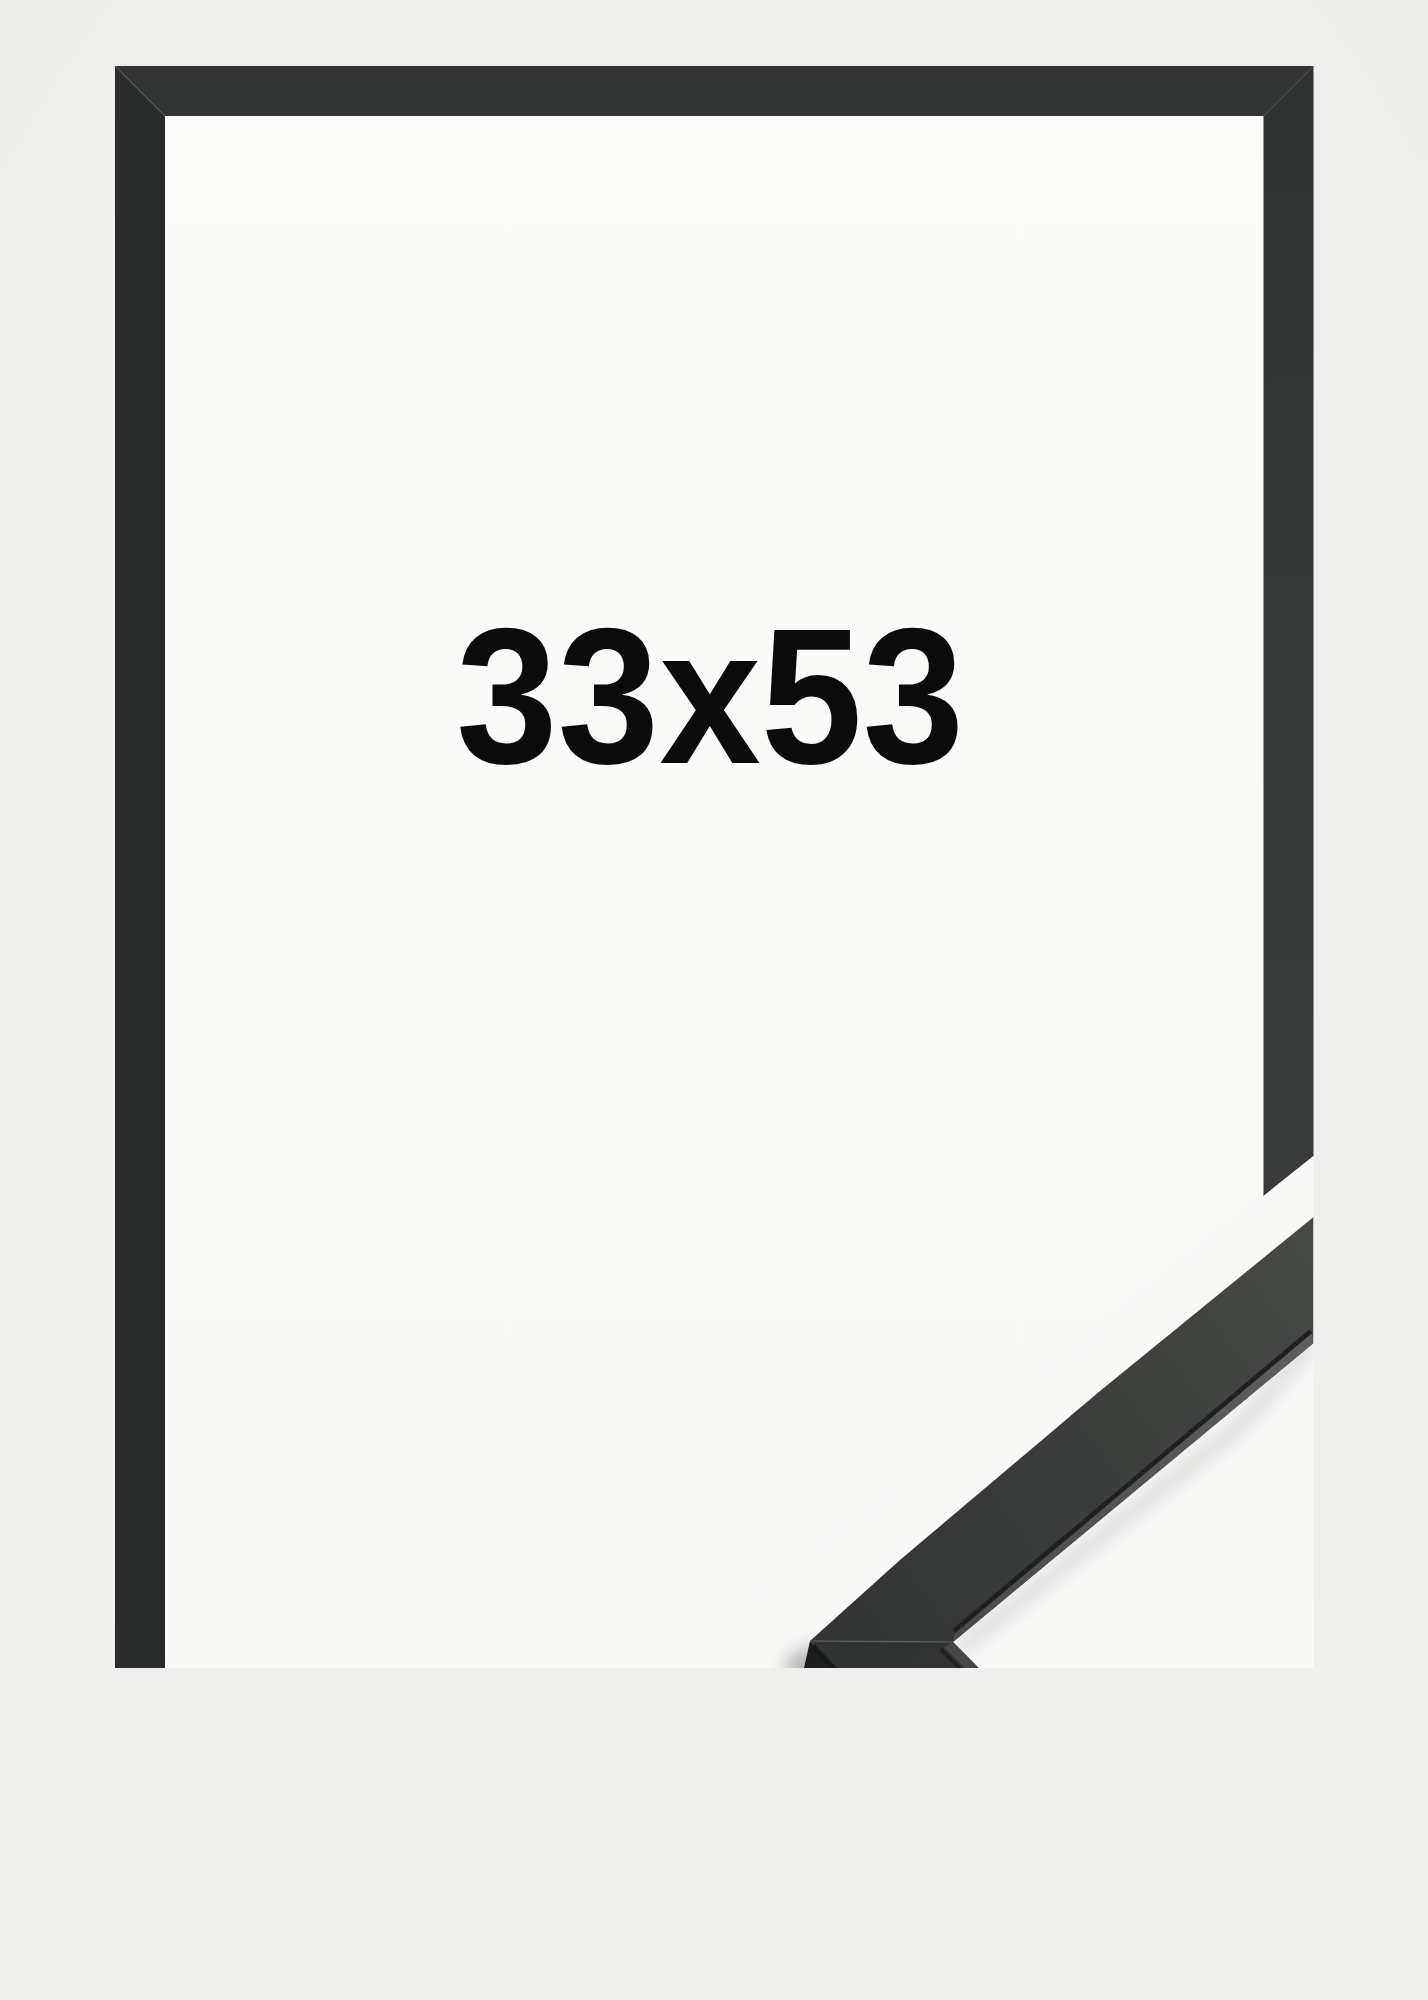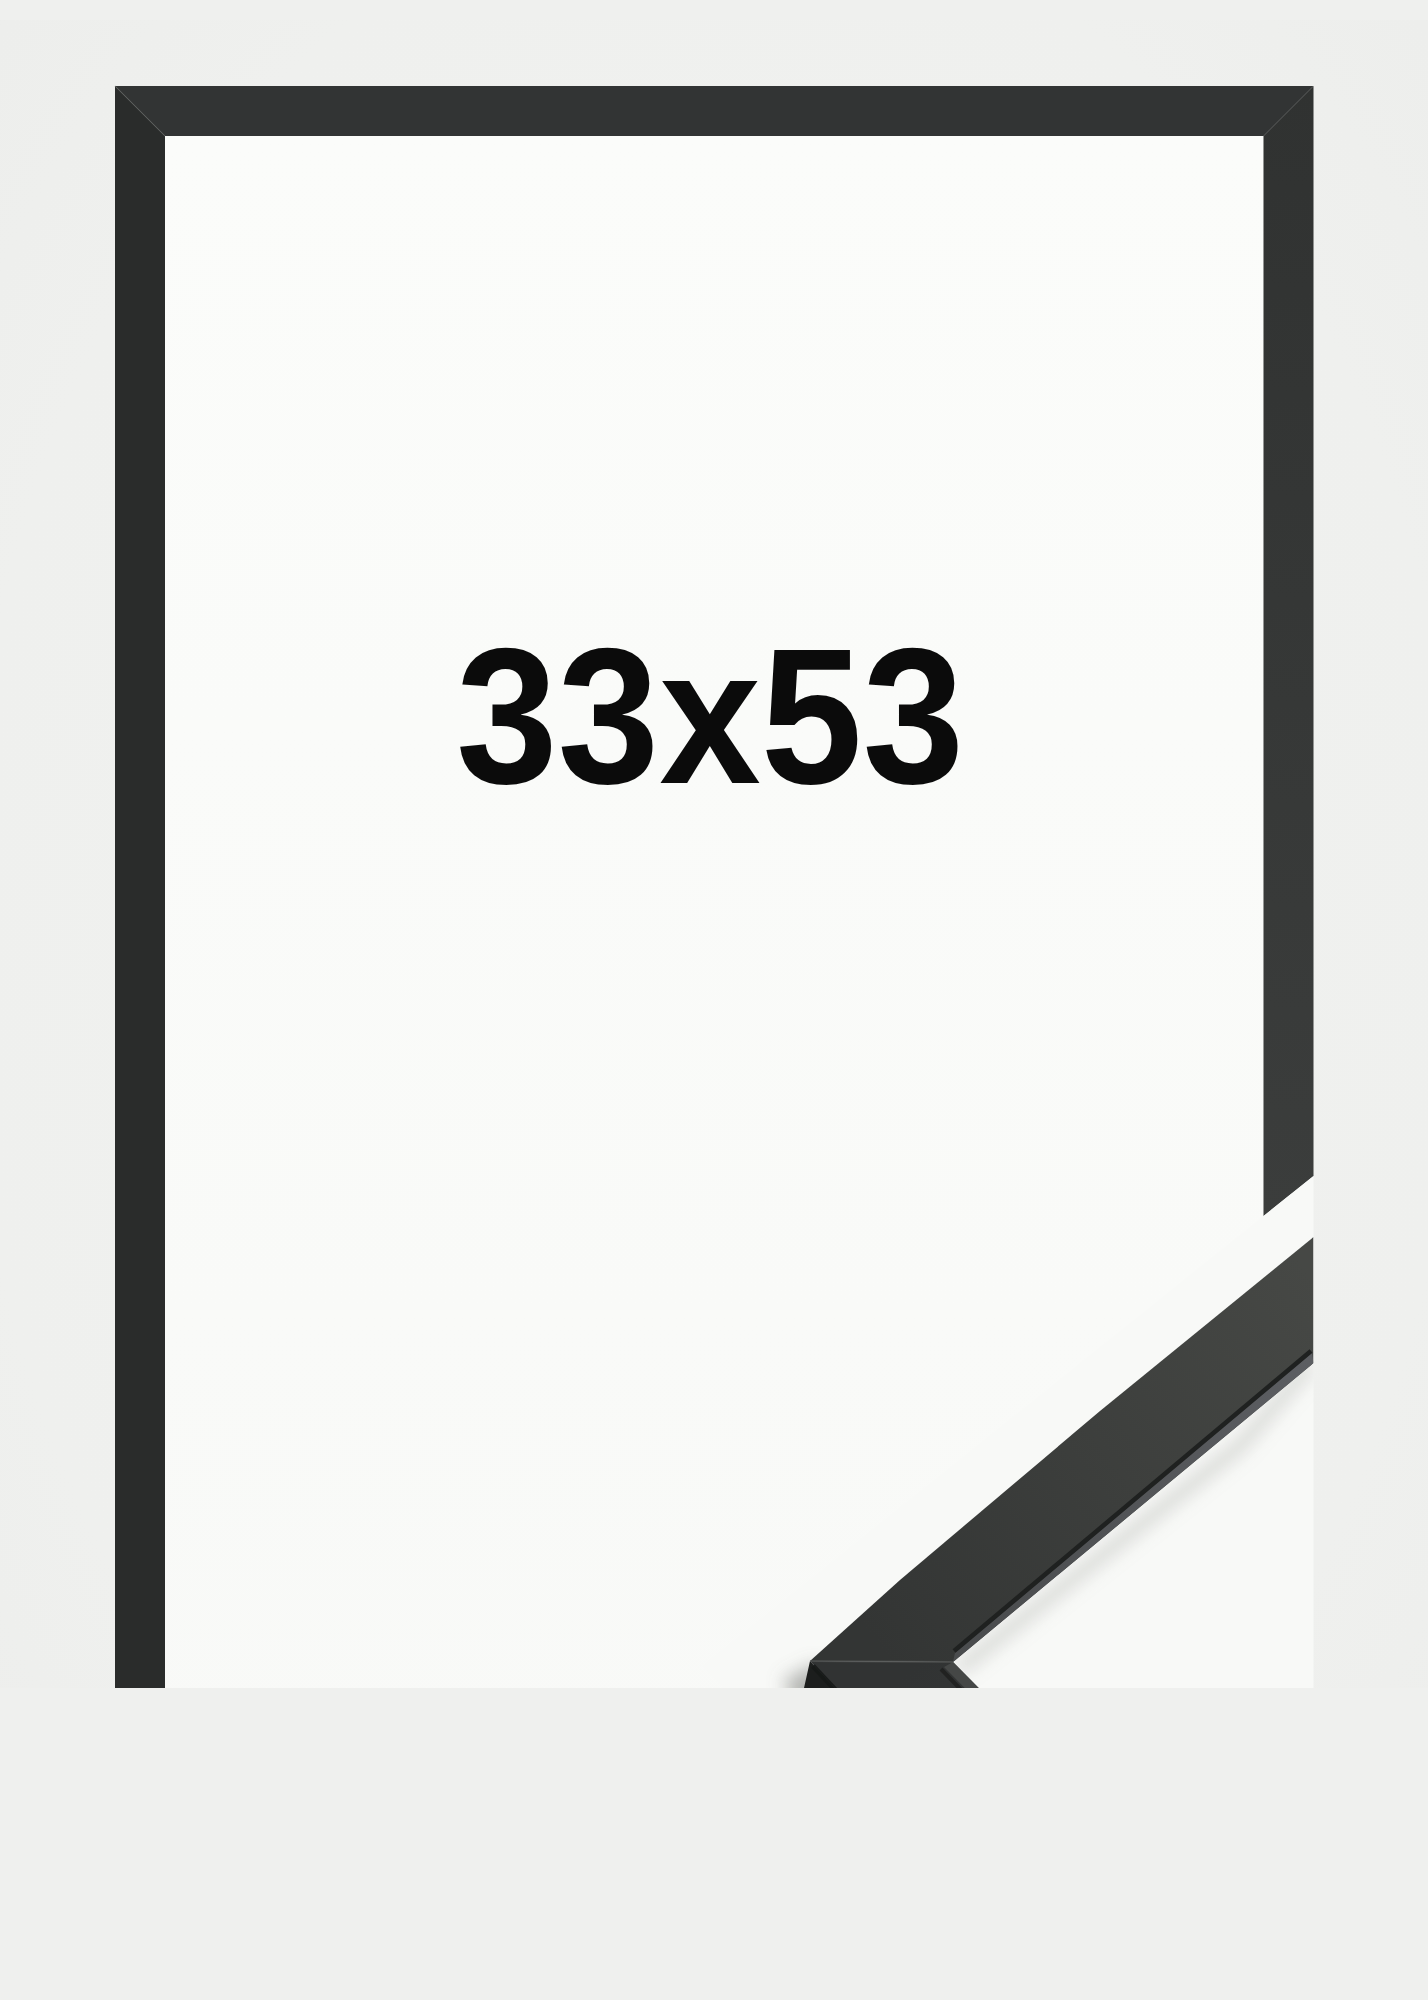--- a/index.html
+++ b/index.html
@@ -1,16 +1,16 @@
 <!DOCTYPE html>
 <html><head>
 <meta charset="utf-8">
 <style>
   html,body{margin:0;padding:0;background:#eff0ee;}
-  .page{width:1428px;height:1668px;position:relative;overflow:hidden;font-family:"Liberation Sans",sans-serif;margin-top:20px;}
+  .page{width:1428px;height:1668px;position:relative;overflow:hidden;font-family:"Liberation Sans",sans-serif;}
   svg{display:block;}
 </style>
 </head>
 <body>
 <div class="page">
 <svg width="1428" height="2000" viewBox="0 0 1428 2000" xmlns="http://www.w3.org/2000/svg">
   <defs>
     <radialGradient id="bgv" cx="50%" cy="46%" r="75%">
       <stop offset="0%" stop-color="#f1f2f0"></stop>
       <stop offset="70%" stop-color="#efF0ee"></stop>

